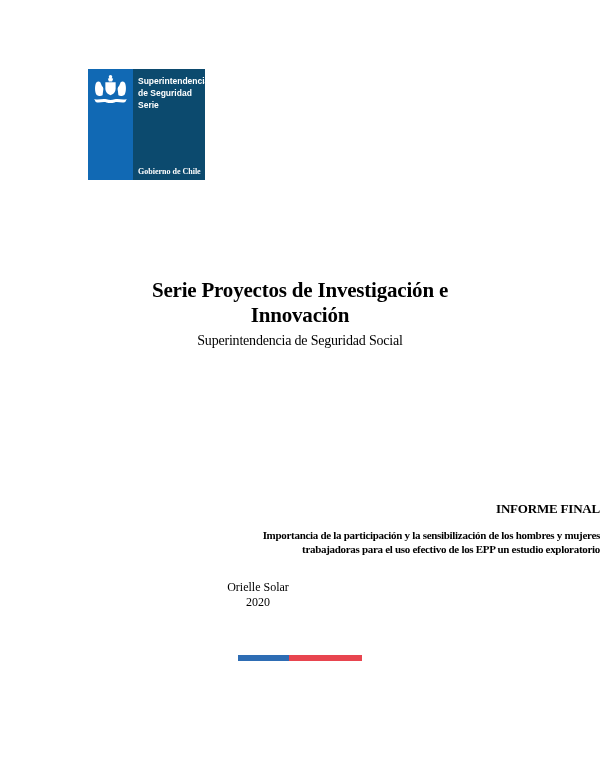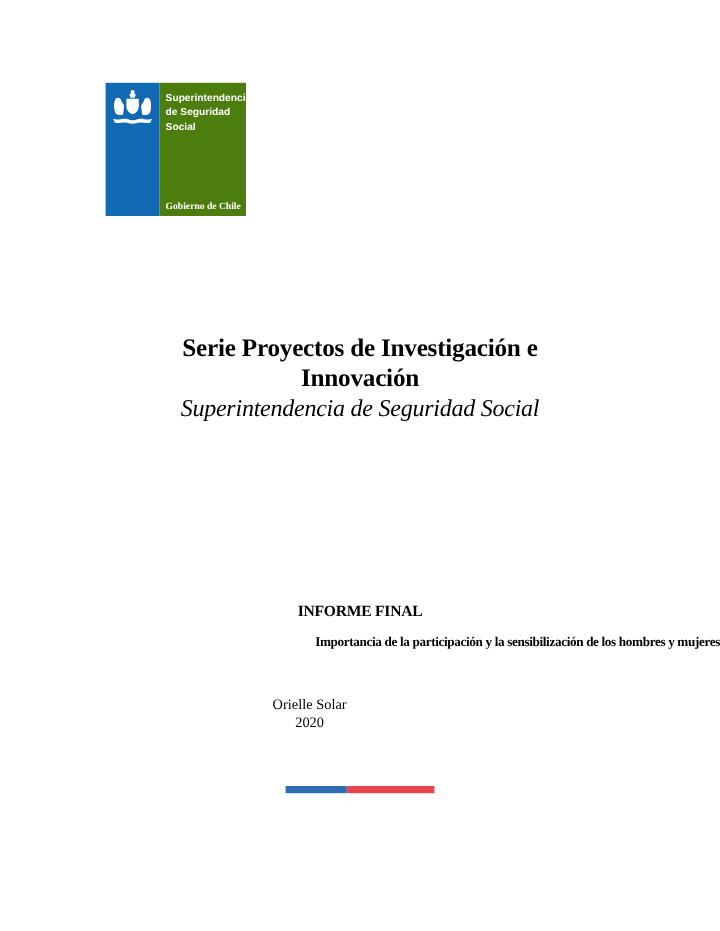--- a/index.html
+++ b/index.html
@@ -6,40 +6,40 @@
   body {
     width:600px; height:776px; background:#ffffff;
     font-family:"Liberation Serif", serif; color:#000;
   }
   .page { position:relative; width:600px; height:776px; background:#fff; overflow:hidden; }
 
   
   .logo { position:absolute; left:88px; top:69px; width:117px; height:111px; display:flex; }
   .logo-blue { width:45px; background:#1169b4; position:relative; }
   .logo-emblem { position:absolute; left:4px; top:5px; width:37px; height:33px; }
-  .logo-red { width:72px; background:#4d7c0f; position:relative; }
+  .logo-red { width:72px; background:#0c4a6e; position:relative; }
   .logo-agency {
     padding:6px 2px 0 5px; color:#fff;
     font-family:"Liberation Sans", sans-serif; font-weight:bold;
     font-size:8.5px; line-height:12px;
   }
   .logo-footer {
     position:absolute; left:5px; bottom:4px; color:#fff; white-space:nowrap;
     font-family:Liberation Serif, serif; font-weight:bold; font-size:8px;
   }
 
   
   .title-block { position:absolute; top:278px; left:0; width:600px; text-align:center; }
   .doc-title { font-size:21px; font-weight:bold; line-height:25px; letter-spacing:-0.2px; }
-  .doc-subtitle { font-size:20px; line-height:18px; margin-top:4px; letter-spacing:-0.2px;font-style:italic; }
+  .doc-subtitle { font-size:14px; line-height:18px; margin-top:4px; letter-spacing:-0.2px; }
   .doc-location { font-size:14.5px; line-height:18px; }
 
   
   .informe {
-    position:absolute; top:501px; left:0; width:600px; text-align:center;
+    position:absolute; top:501px; left:0; width:600px; text-align:right;
     font-weight:bold; font-size:13px; letter-spacing:-0.2px;
   }
   .subject {
     position:absolute; top:528px; left:0; width:600px; text-align:right;
     font-weight:bold; font-size:11px; line-height:14px; letter-spacing:-0.3px;
   }
   .author-block {
     position:absolute; top:580px; left:0; width:516px; text-align:center;
     font-size:12px; line-height:14.5px;
   }
@@ -64,38 +64,39 @@
           <path d="M4,8.5 c2,-2.2 4.2,-1.2 4.7,0.9 l1,2.1 c1.5,1 1.6,3 1.1,5 l-0.5,4.2 c-2,1 -5,0.6 -6.1,-0.9 c-1.6,-2.6 -1.6,-8.2 -0.2,-11.3 z"></path>
           <path d="M32,8.5 c-2,-2.2 -4.2,-1.2 -4.7,0.9 l-1,2.1 c-1.5,1 -1.6,3 -1.1,5 l0.5,4.2 c2,1 5,0.6 6.1,-0.9 c1.6,-2.6 1.6,-8.2 0.2,-11.3 z"></path>
           <path d="M2.2,24.2 c4,1.8 8,-1 12,0.4 c2.8,1 5,1 7.8,0 c4,-1.4 8,1.4 11.8,-0.4 l-1.4,3 c-3.5,1.4 -7,-0.6 -10.5,0.4 c-2.9,0.9 -5,0.9 -7.9,0 c-3.5,-1 -7,1 -10.4,-0.4 z"></path>
         </g>
       </svg>
     </div>
     <div class="logo-red">
       <div class="logo-agency">
         <div>Superintendencia</div>
         <div>de Seguridad</div>
-        <div>Social</div>
+        <div>Serie</div>
       </div>
       <div class="logo-footer">Gobierno de Chile</div>
     </div>
   </div>
 
   <div class="title-block">
     <div class="doc-title">
       <div>Serie Proyectos de Investigación e</div>
       <div>Innovación</div>
     </div>
     <div class="doc-subtitle">Superintendencia de Seguridad Social</div>
   </div>
 
   <div class="informe">INFORME FINAL</div>
 
   <div class="subject">
     <div>Importancia de la participación y la sensibilización de los hombres y mujeres</div>
+    <div>trabajadoras para el uso efectivo de los EPP un estudio exploratorio</div>
   </div>
 
   <div class="author-block">
     <div>Orielle Solar</div>
     <div>2020</div>
   </div>
 
   <div class="flag-bar">
     <div class="flag-blue"></div>
     <div class="flag-red"></div>

